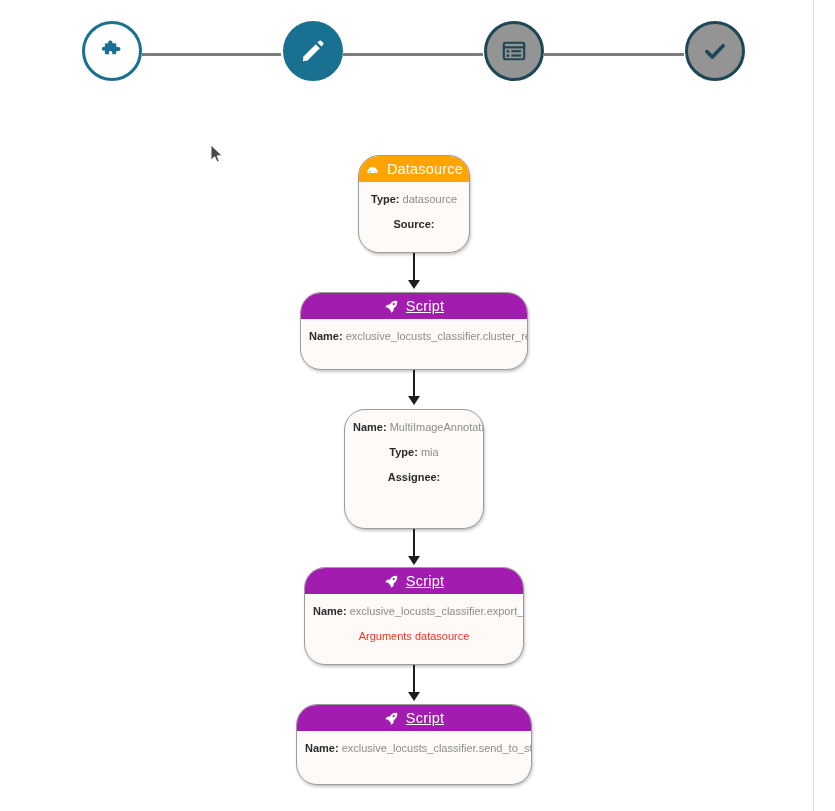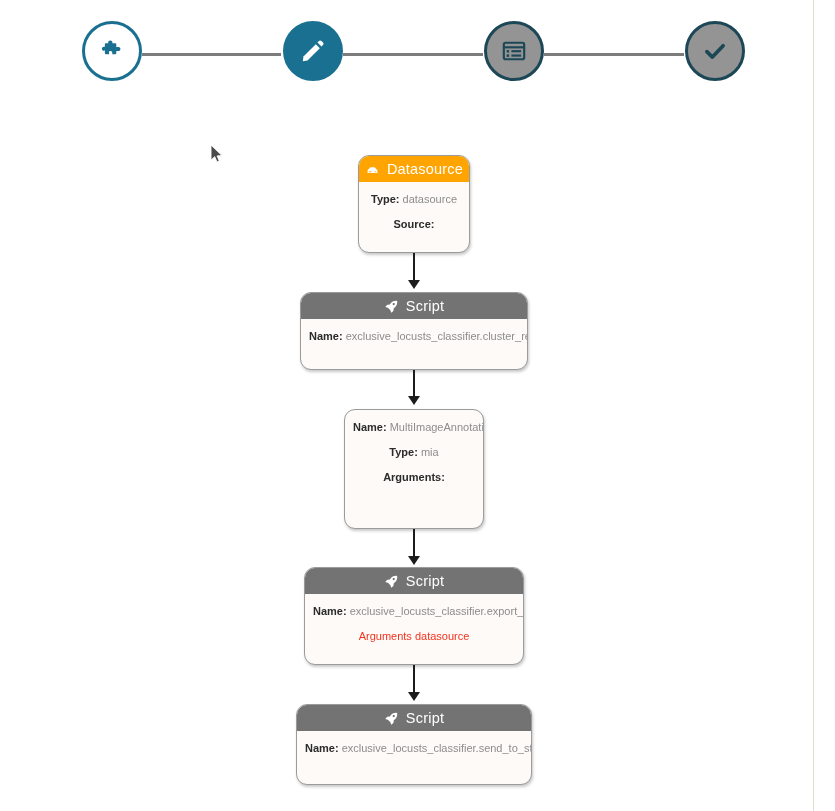--- a/index.html
+++ b/index.html
@@ -78,37 +78,37 @@
     top: 0;
     left: 0;
     width: 813px;
     height: 811px;
   }
   .node {
     position: absolute;
     box-sizing: border-box;
     background: #fdfaf7;
     border: 1px solid #9b9b9b;
-    border-radius: 11px;
+    border-radius: 21px;
     box-shadow: 1px 2px 3px rgba(0,0,0,0.22);
     overflow: hidden;
   }
   .node-header {
     height: 26px;
     display: flex;
     align-items: center;
     justify-content: center;
     gap: 7px;
     color: #ffffff;
     font-size: 14.5px;
     letter-spacing: .2px;
   }
   .node-header svg { display: block; }
   .hdr-orange { background: #ffa400; }
-  .hdr-green  { background: #737373; }
+  .hdr-green  { background: #a21caf; text-decoration: underline; }
   .node-body {
     padding: 11px 8px 8px 8px;
     text-align: center;
   }
   .row {
     font-size: 11px;
     line-height: 1.25;
     color: #8d8d8d;
     margin-bottom: 11px;
     white-space: nowrap;
@@ -249,21 +249,21 @@
     <div class="node-body">
       <div class="row">
         <span class="k">Name:</span>
         <span>MultiImageAnnotation</span>
       </div>
       <div class="row">
         <span class="k">Type:</span>
         <span>mia</span>
       </div>
       <div class="row">
-        <span class="k">Arguments:</span>
+        <span class="k">Assignee:</span>
         <span></span>
       </div>
     </div>
   </div>
 
   <div class="conn" style="left:413px;top:529px;height:33px;"></div>
   <div class="arrowhead" style="left:408px;top:556px;"></div>
 
   <div class="node" style="left:304px;top:567px;width:220px;height:98px;">
     <div class="node-header hdr-green">

